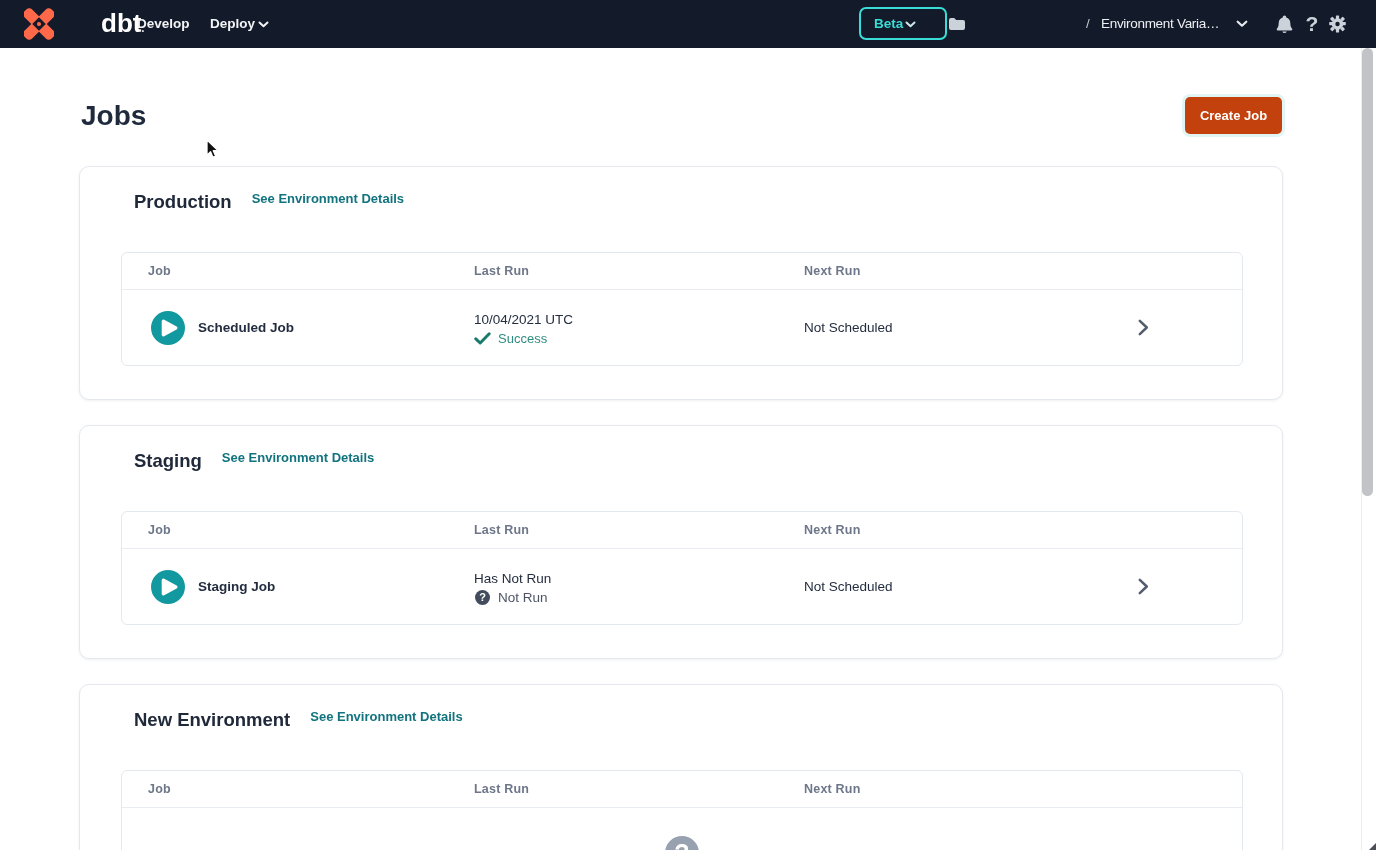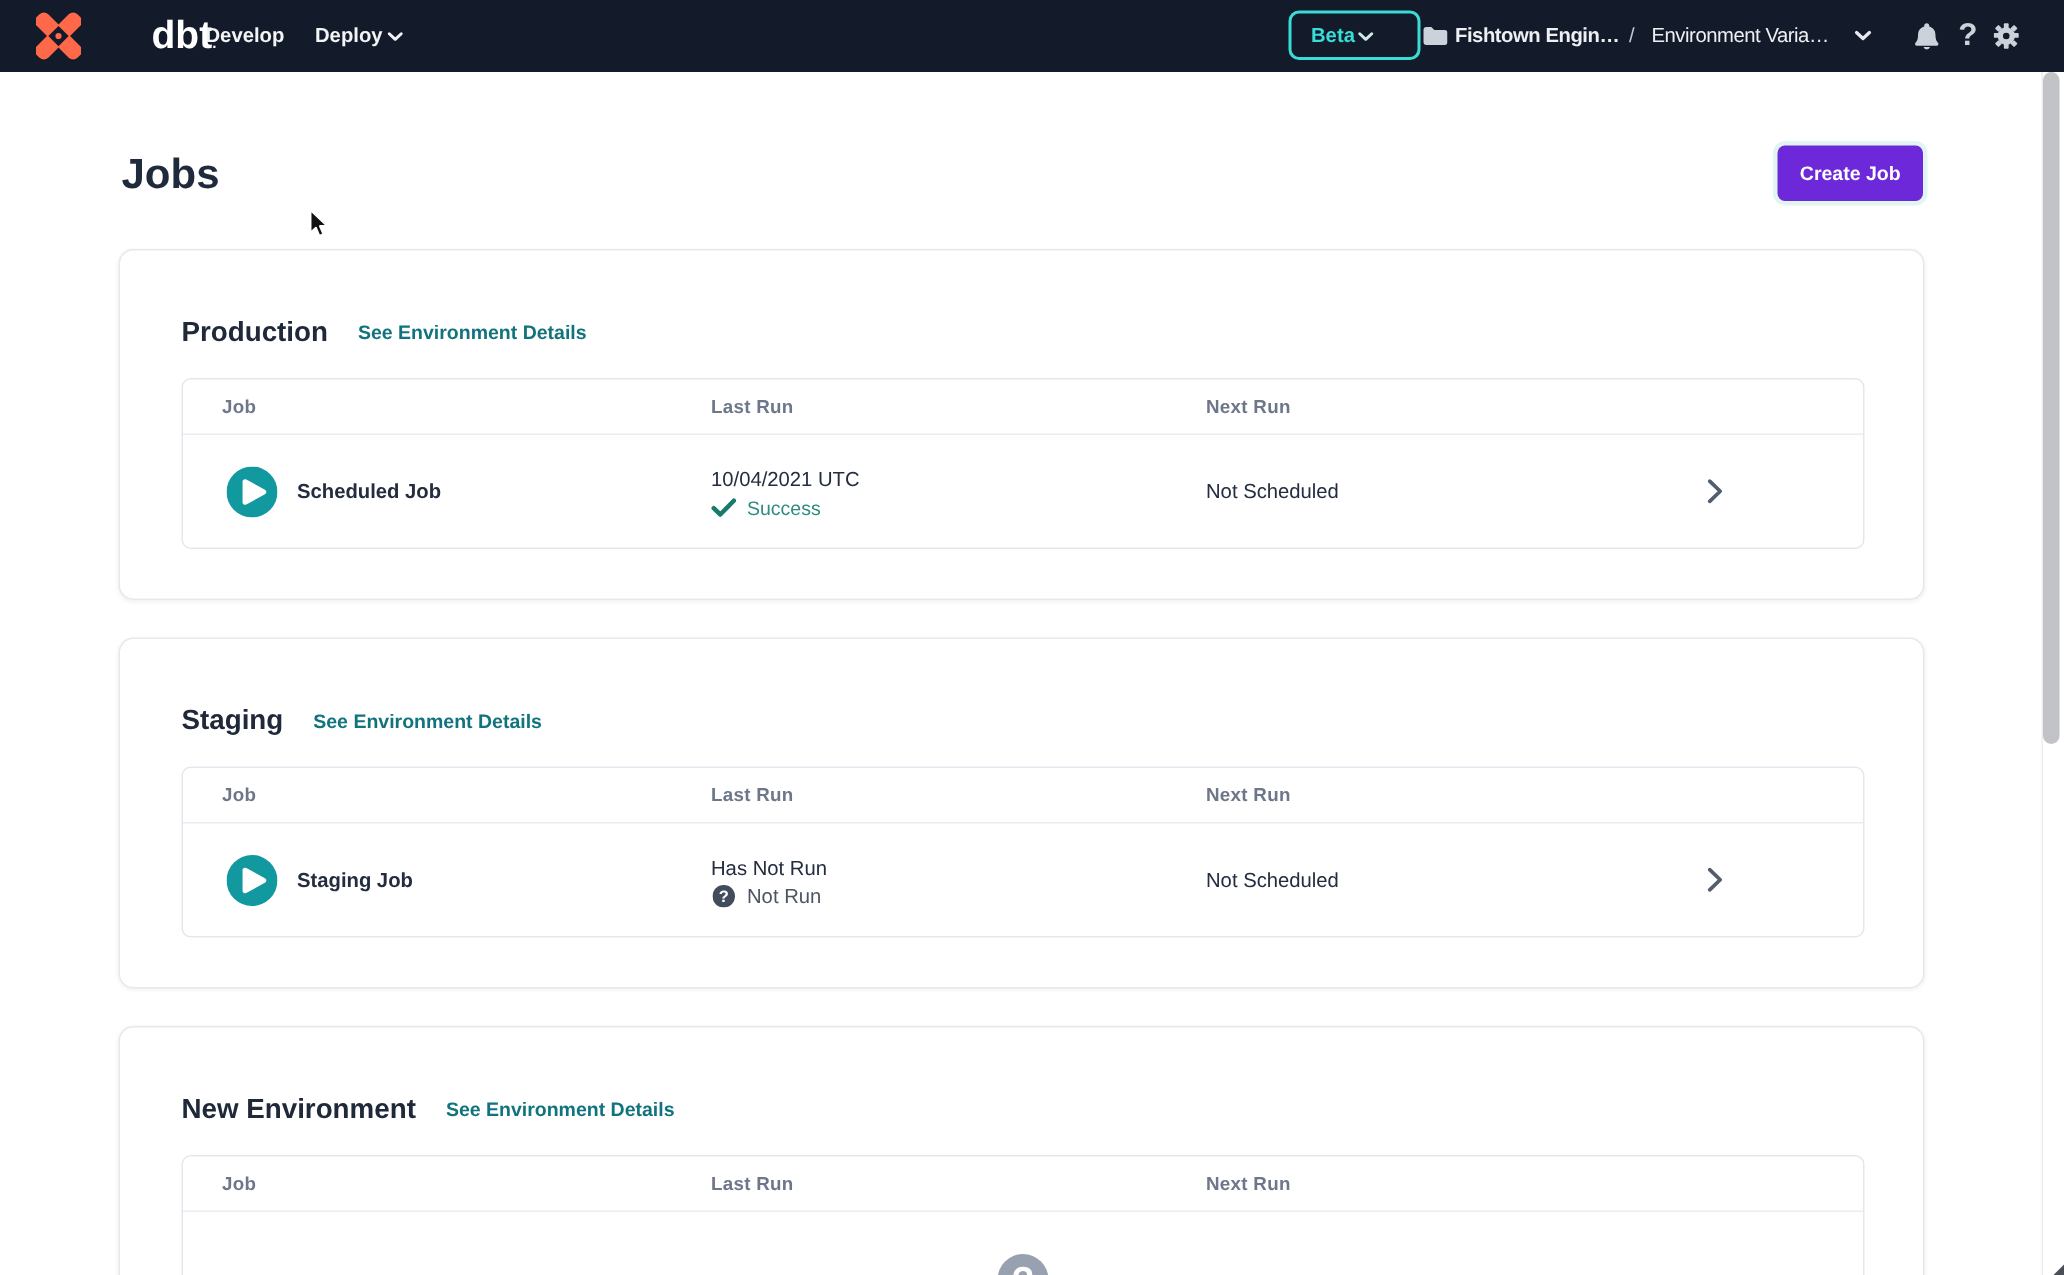--- a/index.html
+++ b/index.html
@@ -14,26 +14,26 @@
 #dbtword { position:absolute; left:57px; top:0; height:48px; line-height:47px;
   color:#ffffff; font-weight:bold; font-size:26px; letter-spacing:0px;margin-left:44px; }
 #beta { position:absolute; left:859px; top:7px; width:88px; height:33px;
   border:2px solid #39dcd6; border-radius:7px; color:#39dcd6; font-weight:bold;
   font-size:13.5px; line-height:29px; padding-left:13px; }
 .crumb { position:absolute; top:0; height:48px; line-height:48px; color:#edeff2; font-size:13.5px; letter-spacing:-0.3px; }
 
 
 #h1 { position:absolute; left:81px; top:100px; font-size:28px; font-weight:bold; color:#1f2a3c; }
 #createjob { position:absolute; left:1185px; top:97px; width:97px; height:37px;
-  background:#6d28d9; border-radius:5px; color:#ffffff; font-weight:bold; font-size:13px;
+  background:#c2410c; border-radius:5px; color:#ffffff; font-weight:bold; font-size:13px;
   text-align:center; line-height:37px; box-shadow:0 0 0 3px #e0f5f4; }
 
 .card { position:absolute; left:79px; width:1204px; height:234px; background:#ffffff;
   border:1px solid #e5e9ee; border-radius:10px; box-shadow:0 1px 3px rgba(30,42,60,0.07); }
-.cardhead { position:absolute; left:41px; top:24px; display:flex; align-items:center;margin-top:19px; }
+.cardhead { position:absolute; left:54px; top:24px; display:flex; align-items:flex-start; }
 .cardhead h2 { font-size:18.5px; font-weight:bold; color:#20293a; }
 .cardhead a { margin-left:20px; font-size:13px; font-weight:bold; color:#11737e; text-decoration:none; }
 .tbl { position:absolute; left:41px; top:85px; width:1122px; border:1px solid #e3e8ee; border-radius:6px; }
 .thead { position:relative; height:37px; border-bottom:1px solid #e9edf1; }
 .th { position:absolute; top:0; height:37px; line-height:37px; font-size:12.5px;
   font-weight:bold; color:#6d7789; letter-spacing:0.2px; }
 .trow { position:relative; height:75px; }
 .jobname { position:absolute; left:76px; top:0; height:75px; line-height:75px;
   font-weight:bold; font-size:13.5px; color:#232d3f; }
 .c2a { position:absolute; left:352px; top:20px; font-size:13.5px; color:#232d3f; line-height:19px; }
@@ -68,21 +68,20 @@
   </svg>
 
   <div id="beta">Beta</div>
   <svg class="abs" style="left:905px; top:21px;" width="11" height="7" viewBox="0 0 11 7">
     <path d="M1.5 1.5 L5.5 5.2 L9.5 1.5" stroke="#cfe9ea" stroke-width="2" fill="none" stroke-linecap="round" stroke-linejoin="round"></path>
   </svg>
 
   <svg class="abs" style="left:948px; top:17px;" width="17" height="14" viewBox="0 0 17 14">
     <path d="M1 3 a2 2 0 0 1 2-2 h3.2 l2 2 h6.8 a2 2 0 0 1 2 2 v6 a2 2 0 0 1 -2 2 h-12 a2 2 0 0 1 -2-2 z" fill="#ccd2da"></path>
   </svg>
-  <div class="crumb" style="left:970px; font-weight:bold;">Fishtown Engin…</div>
   <div class="crumb" style="left:1086px; color:#c3c9d1;">/</div>
   <div class="crumb" style="left:1101px;">Environment Varia…</div>
   <svg class="abs" style="left:1236px; top:20px;" width="12" height="8" viewBox="0 0 12 8">
     <path d="M1.7 1.7 L6 5.7 L10.3 1.7" stroke="#e6e9ed" stroke-width="2.2" fill="none" stroke-linecap="round" stroke-linejoin="round"></path>
   </svg>
 
   <svg class="abs" style="left:1276px; top:15px;" width="17" height="19" viewBox="0 0 17 19">
     <path d="M8.5 0.5 c1 0 1.7 .75 1.7 1.65 v.45 C12.7 3.3 14.3 5.4 14.3 8 c0 3.2 .75 4.6 1.7 5.55 .3 .32 .4 .8 .22 1.2 -.18 .42 -.6 .68 -1.05 .68 H1.83 c-.45 0 -.87 -.26 -1.05 -.68 -.18 -.4 -.08 -.88 .22 -1.2 C1.95 12.6 2.7 11.2 2.7 8 2.7 5.4 4.3 3.3 6.8 2.6 v-.45 C6.8 1.25 7.5 .5 8.5 .5 z" fill="#ccd2da"></path>
     <path d="M6.3 16.4 a2.3 2.3 0 0 0 4.4 0 z" fill="#ccd2da"></path>
   </svg>

